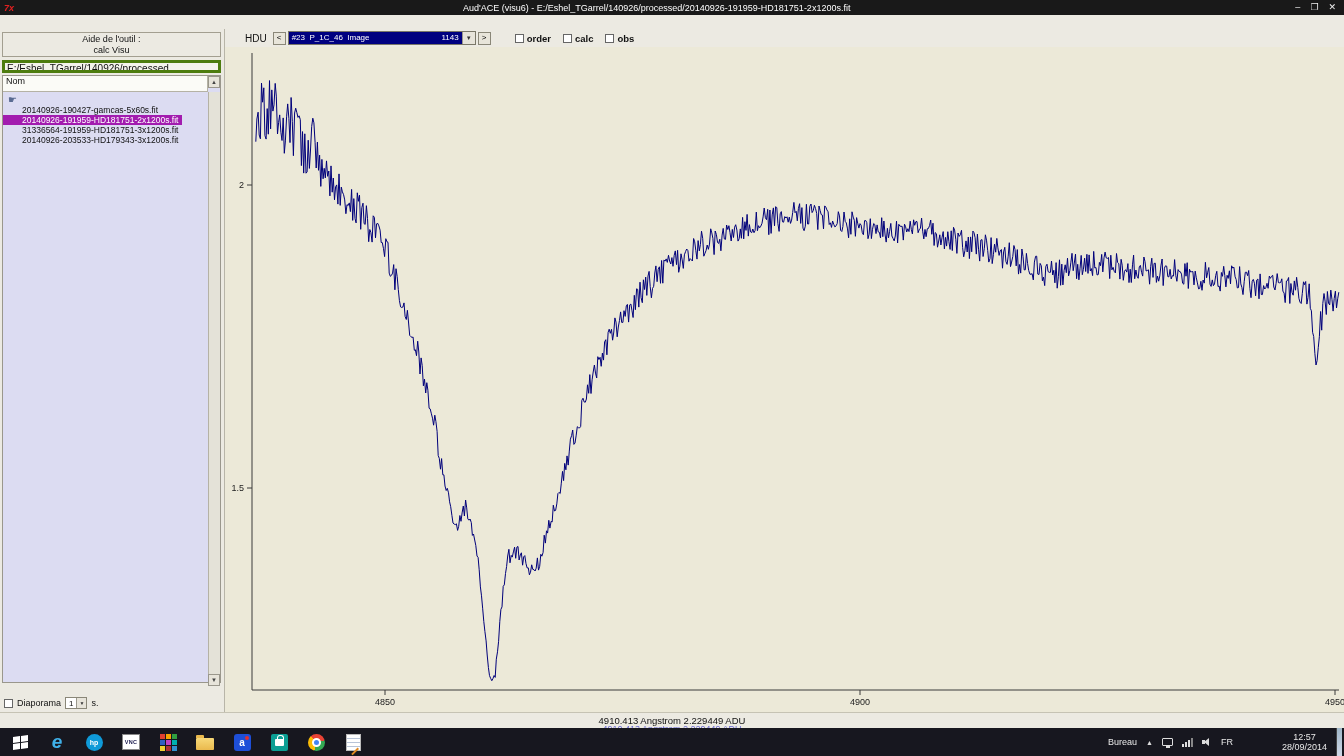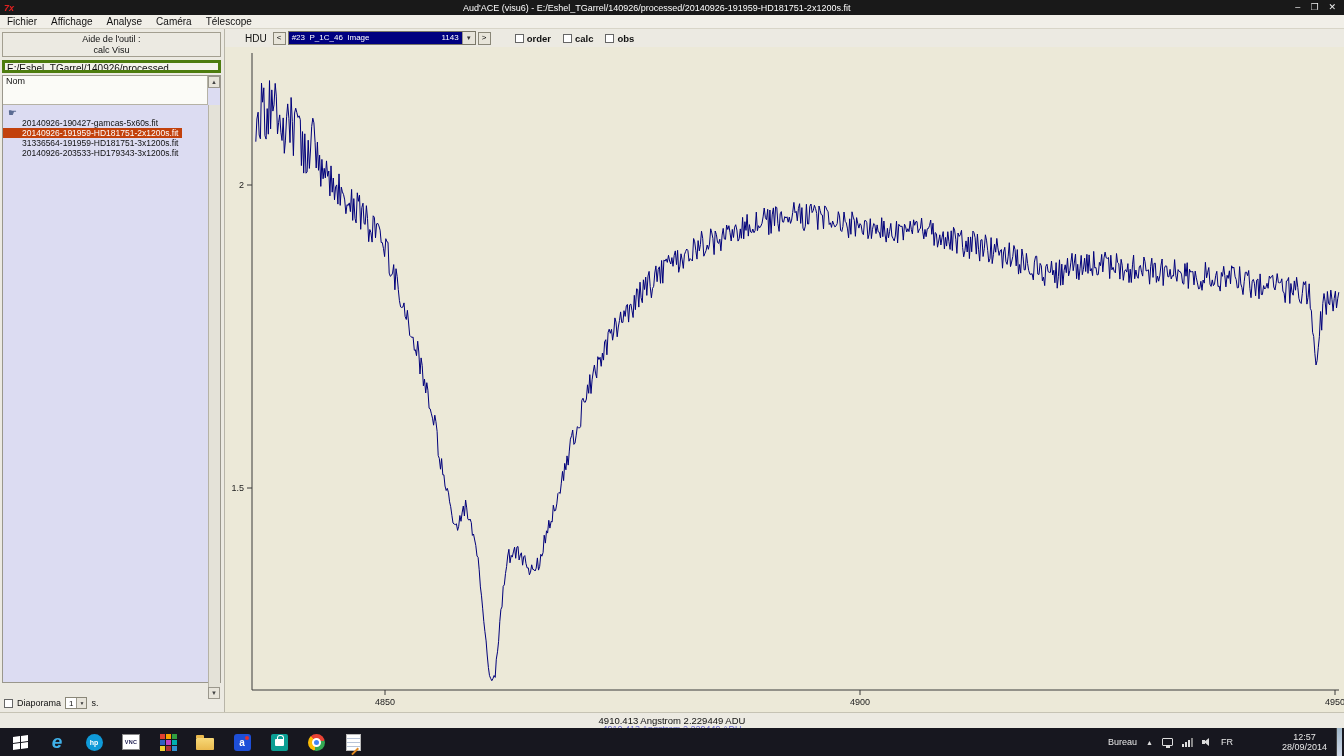--- a/index.html
+++ b/index.html
@@ -18,30 +18,30 @@
            display:flex;align-items:center;font-size:10px;border-bottom:1px solid #d8d5c8;}
   .menu-item{padding:0 7px;line-height:13px;}
   
   .sidebar{position:absolute;top:29px;left:0;width:225px;height:683px;background:#eceae2;
            border-right:1px solid #b8b5a8;}
   .help-box{position:absolute;top:3px;left:2px;width:219px;height:25px;border:1px solid #a39f90;
             text-align:center;font-size:9px;line-height:11px;padding-top:1px;}
   .path-box{position:absolute;top:31px;left:2px;width:219px;height:13px;border:3px solid #4d7c0f;
             background:#f4f3ec;font-size:10px;line-height:11px;padding-left:2px;white-space:nowrap;overflow:hidden;}
   .list-frame{position:absolute;top:46px;left:2px;width:219px;height:608px;border:1px solid #9a978c;background:#dcdcf2;}
-  .list-header-row{display:flex;height:29px;}
+  .list-header-row{display:flex;height:16px;}
   .list-header{width:205px;background:#fbfbf7;border-bottom:1px solid #b5b2a5;border-right:1px solid #b5b2a5;
                font-size:9px;line-height:11px;padding-left:3px;}
   .scroll-btn{width:12px;height:12px;background:#e7e4da;border:1px solid #9a978c;font-size:6px;
               line-height:10px;text-align:center;color:#444;}
   .list-body{display:flex;height:594px;}
   .list-items{width:205px;height:100%;overflow:hidden;padding-top:2px;}
   .hand-icon{font-size:10px;color:#5a6b92;padding-left:5px;line-height:11px;}
   .file-item{font-size:8.5px;line-height:10px;height:10px;white-space:nowrap;padding-left:19px;width:max-content;}
-  .file-item.selected{background:#c2410c;color:#fff;padding-right:4px;}
+  .file-item.selected{background:#a21caf;color:#fff;padding-right:4px;}
   .scroll-col{width:12px;display:flex;flex-direction:column;}
   .scroll-trough{flex:1;background:#e4e2d8;border-left:1px solid #b5b2a5;}
   .diaporama-row{position:absolute;top:668px;left:4px;display:flex;align-items:center;gap:4px;font-size:9px;}
   .cb{display:inline-block;width:9px;height:9px;background:#fff;border:1px solid #666;}
   .mini-combo{display:inline-flex;align-items:center;border:1px solid #8a8778;background:#fff;height:12px;font-size:8px;}
   .mini-combo .val{padding:0 3px;}
   .mini-combo .mini-arrow{width:10px;height:100%;background:#e7e4da;border-left:1px solid #9a978c;
                           font-size:5px;line-height:10px;text-align:center;color:#333;}
   
   .main{position:absolute;left:225px;top:29px;width:1119px;height:683px;background:#eceae2;}
@@ -126,27 +126,20 @@
   <div class="titlebar">
     <span class="app-icon">7x</span>
     <span class="tb-title">Aud'ACE (visu6) - E:/Eshel_TGarrel/140926/processed/20140926-191959-HD181751-2x1200s.fit</span>
     <span class="tb-controls">
       <span class="tb-btn">–</span>
       <span class="tb-btn">❐</span>
       <span class="tb-btn">✕</span>
     </span>
   </div>
 
-  <div class="menubar" id="menu-items">
-      <div class="menu-item">Fichier</div>
-      <div class="menu-item">Affichage</div>
-      <div class="menu-item">Analyse</div>
-      <div class="menu-item">Caméra</div>
-      <div class="menu-item">Télescope</div>
-    </div>
 
   <div class="sidebar">
     <div class="help-box">
       <div>Aide de l'outil :</div>
       <div>calc Visu</div>
     </div>
     <div class="path-box">E:/Eshel_TGarrel/140926/processed</div>
 
     <div class="list-frame">
       <div class="list-header-row">

